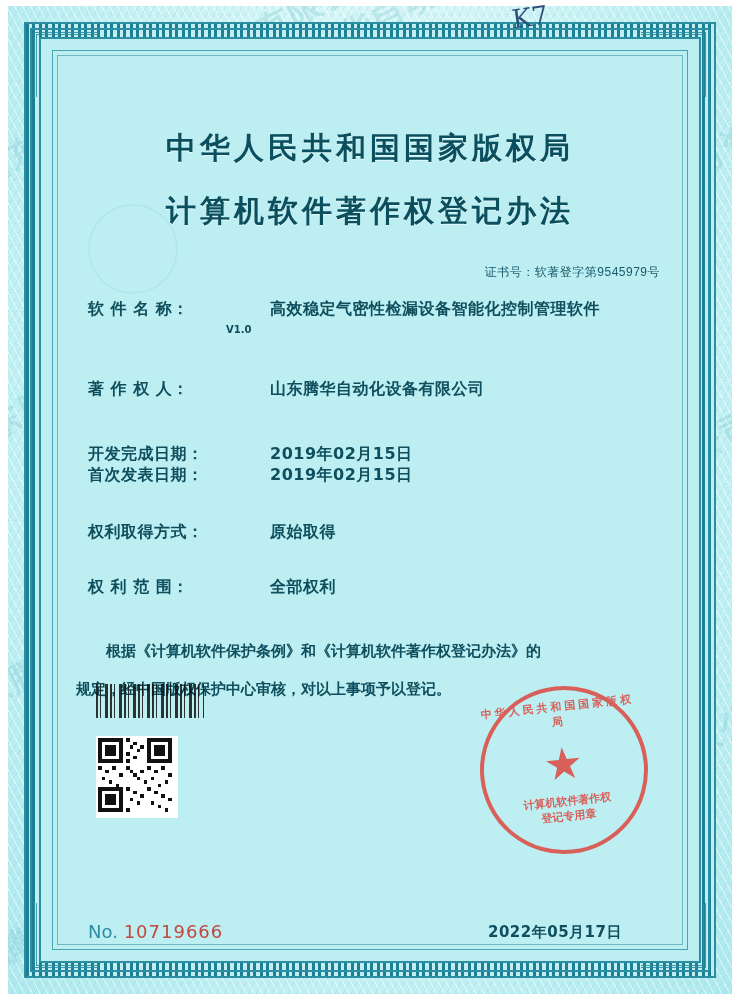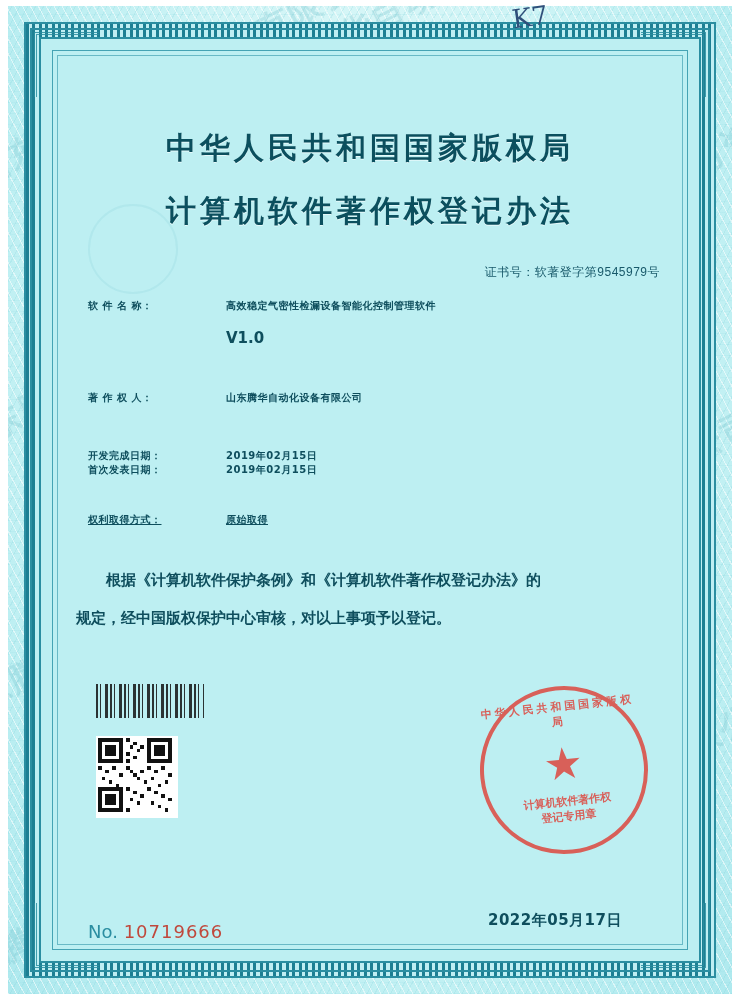--- a/index.html
+++ b/index.html
@@ -122,42 +122,43 @@
     letter-spacing:.5px;
   }
   .rows{
     margin-top:18px;
     padding-left:20px;
   }
   .row{
     display:flex;
     align-items:center;
     margin-bottom:0;
-    font-size:10px;
+    font-size:16px;
     color:#0e4e5d;
+    gap:44px;
   }
   .row .lbl{
     width:138px;
     flex:0 0 138px;
     font-weight:bold;
     letter-spacing:.5px;
     font-family:"DejaVu Sans", sans-serif;
   }
   .row .val{
     font-weight:bold;
     font-family:"DejaVu Sans", sans-serif;
     letter-spacing:.5px;
   }
   .sub-val{
     margin-left:138px;
-    font-size:15px;
+    font-size:10px;
     font-weight:bold;
     color:#0e4e5d;
     font-family:"DejaVu Sans", sans-serif;
-    margin-top:16px;
+    margin-top:4px;
   }
   .gap-lg{height:44px;}
   .statement{
     margin-top:34px;
     padding:0 8px;
     font-size:15px;
     line-height:38px;
     color:#0e4e5d;
     font-weight:bold;
     font-family:"DejaVu Sans", sans-serif;
@@ -223,21 +224,21 @@
   .serial{
     position:absolute;
     left:80px;bottom:52px;
     font-size:18px;
     color:#2b8ea1;
     font-family:"DejaVu Sans", sans-serif;
   }
   .serial .num{color:#c0483c;letter-spacing:1px;}
   .issue-date{
     position:absolute;
-    right:110px;bottom:64px;
+    right:110px;bottom:52px;
     font-size:15px;
     font-weight:bold;
     color:#0e4e5d;
     font-family:"DejaVu Sans", sans-serif;
     letter-spacing:.5px;
   }
   
   .hand-mark{
     position:absolute;
     right:192px;top:2px;
@@ -312,25 +313,29 @@
         <div class="row" style="">
           <div class="lbl">开发完成日期：</div>
           <div class="val">2019年02月15日</div>
         </div>
 
         <div class="row" style="margin-bottom:36px;">
           <div class="lbl">首次发表日期：</div>
           <div class="val">2019年02月15日</div>
         </div>
 
-        <div class="row" style="margin-bottom:34px;text-decoration:underline;">
+        <div class="row" style="margin-bottom:34px;">
           <div class="lbl">权利取得方式：</div>
           <div class="val">原始取得</div>
         </div>
 
+        <div class="row" style="margin-bottom:34px;">
+          <div class="lbl">权 利 范 围：</div>
+          <div class="val">全部权利</div>
+        </div>
 
 
       </div>
 
       <div class="statement">
         <div>根据《计算机软件保护条例》和《计算机软件著作权登记办法》的</div>
         <div class="l2">规定，经中国版权保护中心审核，对以上事项予以登记。</div>
       </div>
 
     </div>

